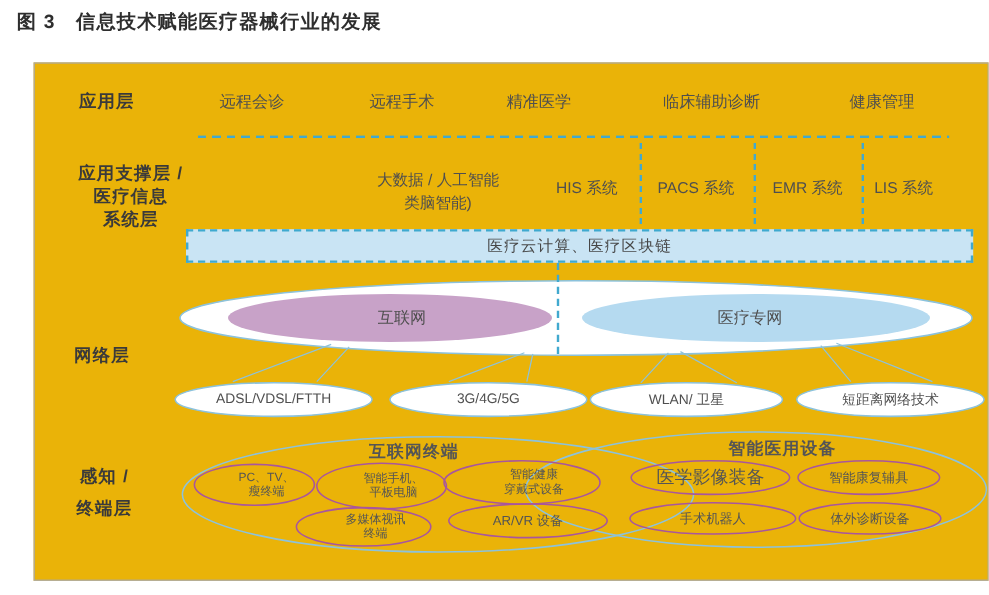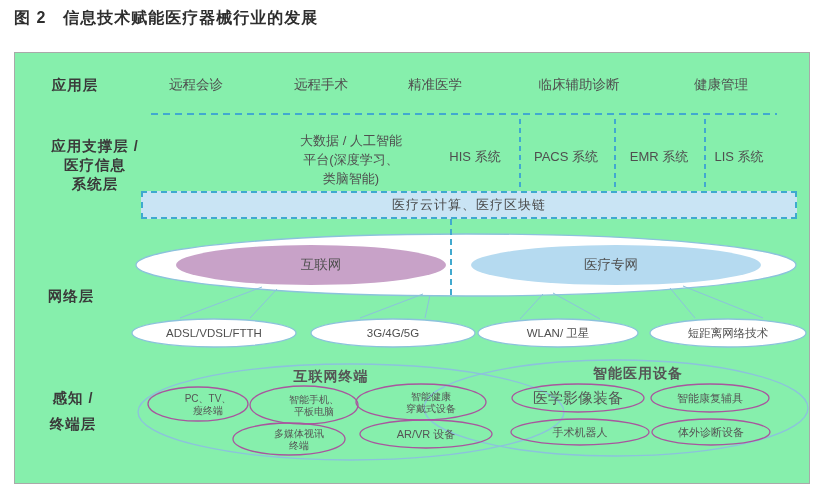--- a/index.html
+++ b/index.html
@@ -6,22 +6,22 @@
   .page {
     position:relative; width:824px; height:496px; background:#fff;
     font-family:"Liberation Sans","DejaVu Sans",sans-serif; overflow:hidden;
   }
   .fig-title {
     position:absolute; left:14px; top:8px;
     font-size:16px; font-weight:bold; color:#2e2e2e; letter-spacing:1px;
     white-space:pre;
   }
   .frame {
-    position:absolute; left:14px; top:52px; width:794px; height:430px;
-    border:1px solid #a9a9a9; background:#86efac;
+    position:absolute; left:28px; top:52px; width:794px; height:430px;
+    border:1px solid #a9a9a9; background:#eab308;
   }
   .shapes { position:absolute; left:0; top:0; }
   .lbl {
     position:absolute; transform:translate(-50%,-50%);
     white-space:nowrap; color:#4f4f4f; font-size:13.5px;
   }
   .layer { font-weight:bold; color:#3a3a3a; font-size:14.5px; letter-spacing:1px; }
   .multi { text-align:center; }
   .multi .ln { line-height:19px; }
   .layerblock .ln { line-height:19px;margin-left:36px; }
@@ -43,21 +43,21 @@
     background:#c9e4f4; border:2px dashed #3fa9cf;
     display:flex; align-items:center; justify-content:center;
     font-size:13px; color:#474747; letter-spacing:1px;
   }
 </style>
 </head>
 <body>
 
 <div class="page">
 
-  <div class="fig-title">图 2　信息技术赋能医疗器械行业的发展</div>
+  <div class="fig-title">图 3　信息技术赋能医疗器械行业的发展</div>
 
   <div class="frame">
 
     <svg class="shapes" width="794" height="430" viewBox="0 0 794 430">
 
       <ellipse cx="451" cy="212" rx="330" ry="31" fill="#ffffff" stroke="#8cc2dc" stroke-width="1.3"></ellipse>
       <ellipse cx="296" cy="212" rx="135" ry="20" fill="#c8a2c8"></ellipse>
       <ellipse cx="601" cy="212" rx="145" ry="20" fill="#b5daf0"></ellipse>
       <line x1="436" y1="166" x2="436" y2="243" stroke="#41a9cf" stroke-width="2" stroke-dasharray="6 4"></line>
 
@@ -107,21 +107,20 @@
     <div class="lbl" style="left:564px; top:32px;">临床辅助诊断</div>
     <div class="lbl" style="left:706px; top:32px;">健康管理</div>
 
     <div class="lbl layer multi layerblock" style="left:62px; top:112px;">
       <div class="ln">应用支撑层 /</div>
       <div class="ln">医疗信息</div>
       <div class="ln">系统层</div>
     </div>
     <div class="lbl multi" style="left:336px; top:106px; font-size:13px;">
       <div class="ln">大数据 / 人工智能</div>
-      <div class="ln">平台(深度学习、</div>
       <div class="ln">类脑智能)</div>
     </div>
     <div class="lbl" style="left:460px; top:104px; font-size:13px;">HIS 系统</div>
     <div class="lbl" style="left:551px; top:104px; font-size:13px;">PACS 系统</div>
     <div class="lbl" style="left:644px; top:104px; font-size:13px;">EMR 系统</div>
     <div class="lbl" style="left:724px; top:104px; font-size:13px;">LIS 系统</div>
 
     <div class="cloudbar">
       <span>医疗云计算、医疗区块链</span>
     </div>

